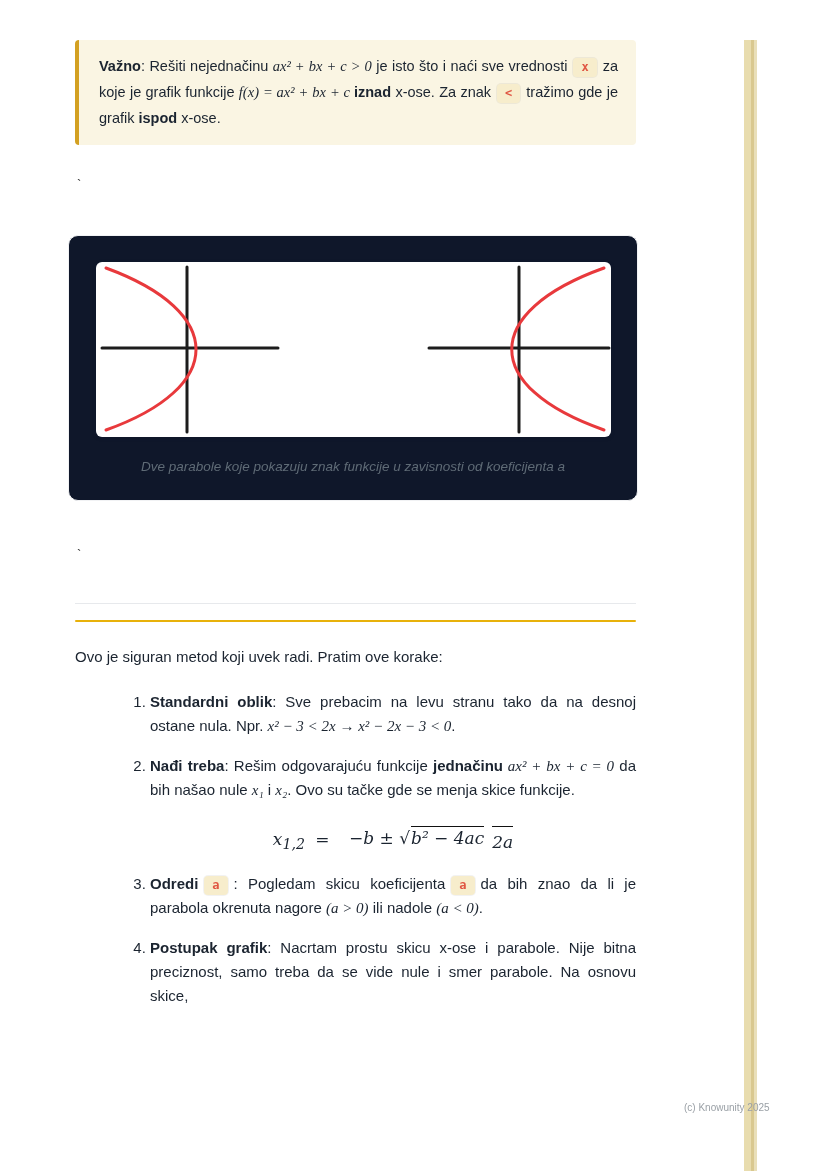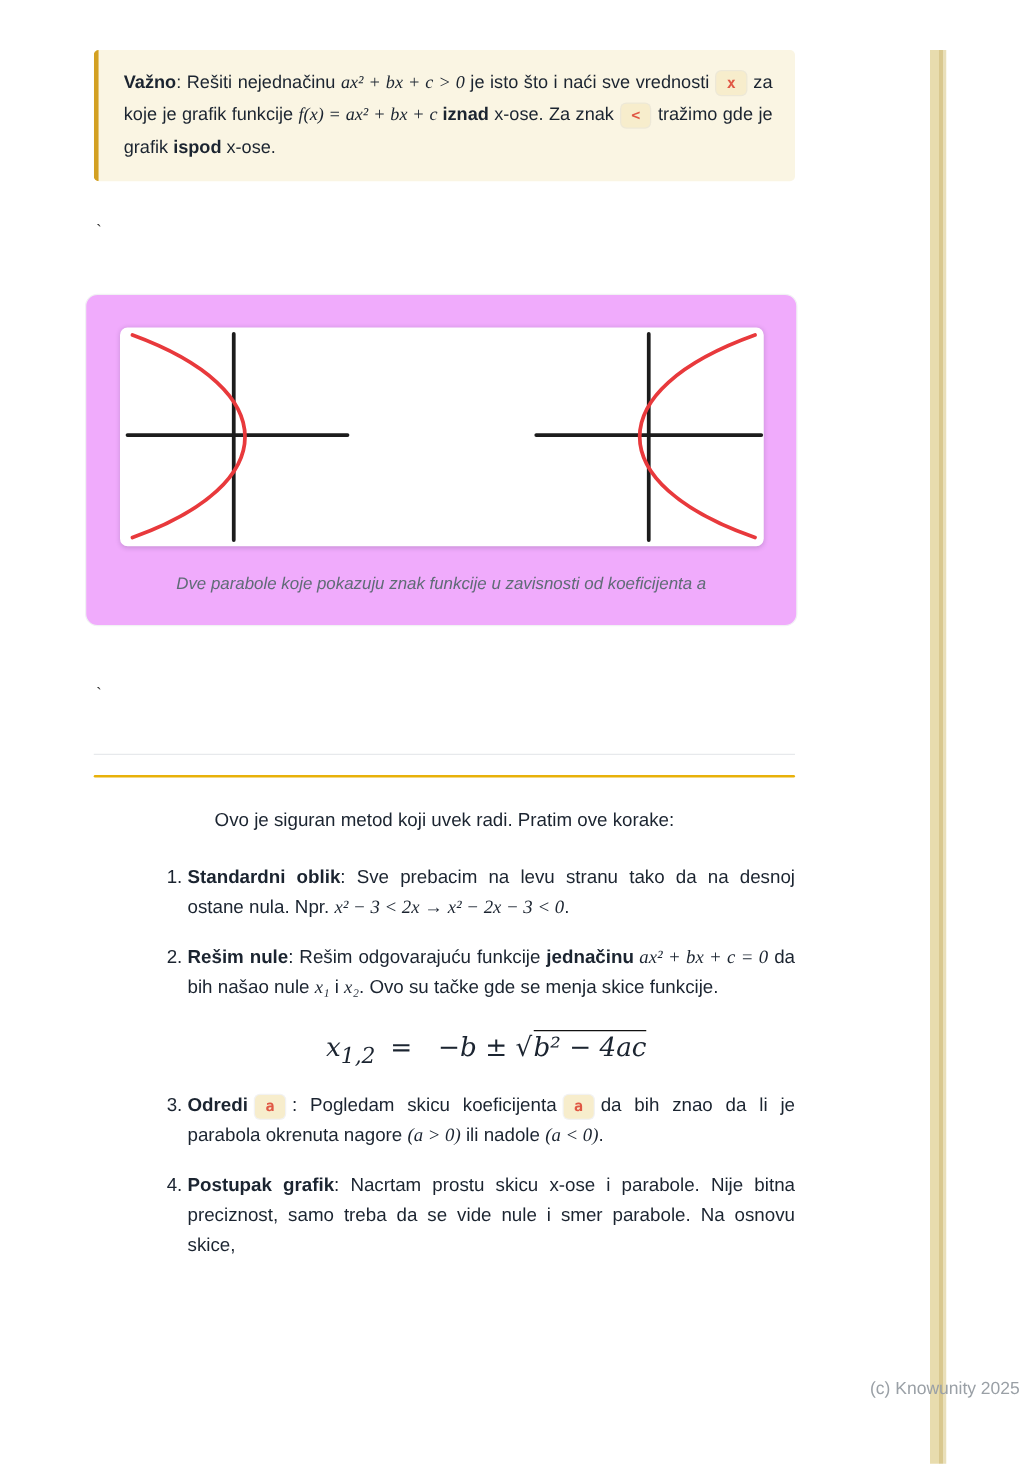--- a/index.html
+++ b/index.html
@@ -28,21 +28,21 @@
     padding:1px 8px;border-radius:4px;margin:0 6px;line-height:17px;
     box-shadow:0 0 0 1px rgba(0,0,0,0.05);
   }
   .math{font-family:Liberation Serif, serif;font-style:italic;}
 
   .tick{margin:32px 0 0 2px;font-size:13px;color:#333;line-height:16px;}
   .tick2{margin-top:46px;}
 
   
   .figure-card{
-    margin:42px 17px 0 -7px;width:516px;background:#f0abfc;
+    margin:42px 17px 0 -7px;width:516px;background:#0f172a;
     border:1px solid #f1f2f4;border-radius:10px;padding:26px;
   }
   .figure-image{
     width:515px;height:175px;background:#ffffff;border-radius:6px;
     box-shadow:0 1px 4px rgba(15,23,42,0.18);margin:0 auto;
   }
   .figure-image svg{display:block;}
   .axis{stroke:var(--axis);stroke-width:3;stroke-linecap:round;}
   .curve{stroke:var(--curve-red);stroke-width:3;fill:none;stroke-linecap:round;}
   figcaption{
@@ -51,44 +51,44 @@
   }
 
   hr.divider{margin:40px 0 0 0;border:none;border-top:1px solid #e7e9ec;}
 
   h1.heading{
     margin:26px 0 0 0;color:var(--accent);
     font-size:27.5px;line-height:34.5px;font-weight:800;letter-spacing:-0.2px;
   }
   .heading-rule{margin-top:16px;height:2px;background:var(--accent);border-radius:1px;}
 
-  .intro{margin:24px 0 0 0;font-size:15px;line-height:22px;text-align:center;}
+  .intro{margin:24px 0 0 0;font-size:15px;line-height:22px;}
 
   ol.steps{margin:22px 0 0 0;padding-left:28px;}
   ol.steps li{
     margin-bottom:16px;line-height:24px;text-align:justify;font-size:15px;margin-left:47px;
   }
 
   
   .formula{
     margin:24px auto 14px;text-align:center;
-    font-family:"DejaVu Serif",serif;font-style:italic;font-size:21px;
+    font-family:"DejaVu Serif",serif;font-style:italic;font-size:17px;
   }
   .frac{display:inline-flex;flex-direction:row;vertical-align:middle;text-align:center;margin-left:6px;justify-content:flex-end;}
   .frac .num{padding:0 8px 3px;}
   .frac .den{border-top:1.4px solid #111;padding-top:3px;}
   .sqrt-sign{font-style:normal;margin-right:1px;}
   .radicand{border-top:1.3px solid #111;padding-top:1px;}
   .f-eq{margin-left:5px;font-style:normal;}
 
   .edge-strip{
     position:absolute;left:744px;top:40px;width:13px;height:1131px;
     background:linear-gradient(to right,var(--edge-strip) 0 55%,#d9c88f 55% 78%,#e9dfb9 78% 100%);
   }
-  .credit{position:absolute;left:684px;top:1102px;font-size:14px;color:#9aa0a6;margin-left:12px;}
+  .credit{position:absolute;left:684px;top:1102px;font-size:10px;color:#9aa0a6;}
 </style>
 </head>
 <body>
 
 <div class="page">
 
   <div class="content">
 
     <div class="callout">
       <span><strong>Važno</strong><span>: Rešiti nejednačinu </span><span class="math">ax² + bx + c &gt; 0</span><span> je isto što i naći sve vrednosti</span><span class="badge">x</span><span>za koje je grafik funkcije </span><span class="math">f(x) = ax² + bx + c </span><strong>iznad</strong><span> x-ose. Za znak</span><span class="badge">&lt;</span><span>tražimo gde je grafik </span><strong>ispod</strong><span> x-ose.</span>
@@ -119,27 +119,28 @@
     <hr class="divider">
 
     <div class="heading-rule"></div>
 
     <p class="intro">Ovo je siguran metod koji uvek radi. Pratim ove korake:</p>
 
     <ol class="steps">
 
       <li><strong>Standardni oblik</strong><span>: Sve prebacim na levu stranu tako da na desnoj ostane nula. Npr. </span><span class="math">x² − 3 &lt; 2x → x² − 2x − 3 &lt; 0</span><span>.</span></li>
 
-      <li><strong>Rešim nule</strong><span>: Rešim odgovarajuću funkcije </span><strong>jednačinu</strong><span class="math"> ax² + bx + c = 0</span><span> da bih našao nule </span><span class="math">x₁</span><span> i </span><span class="math">x₂</span><span>. Ovo su tačke gde se menja skice funkcije.</span>
+      <li><strong>Nađi treba</strong><span>: Rešim odgovarajuću funkcije </span><strong>jednačinu</strong><span class="math"> ax² + bx + c = 0</span><span> da bih našao nule </span><span class="math">x₁</span><span> i </span><span class="math">x₂</span><span>. Ovo su tačke gde se menja skice funkcije.</span>
 
         <div class="formula">
           <span class="f-lhs"><span>x</span><sub>1,2</sub></span>
           <span class="f-eq">=</span>
           <span class="frac">
             <span class="num"><span>−b ± </span><span class="sqrt-sign">√</span><span class="radicand">b² − 4ac</span></span>
+            <span class="den">2a</span>
           </span>
         </div>
       </li>
 
       <li><strong>Odredi</strong><span class="badge">a</span><span>: Pogledam skicu koeficijenta</span><span class="badge">a</span><span>da bih znao da li je parabola okrenuta nagore </span><span class="math">(a &gt; 0)</span><span> ili nadole </span><span class="math">(a &lt; 0)</span><span>.</span></li>
 
       <li><strong>Postupak grafik</strong><span>: Nacrtam prostu skicu x-ose i parabole. Nije bitna preciznost, samo treba da se vide nule i smer parabole. Na osnovu skice,</span></li>
 
     </ol>
   </div>

